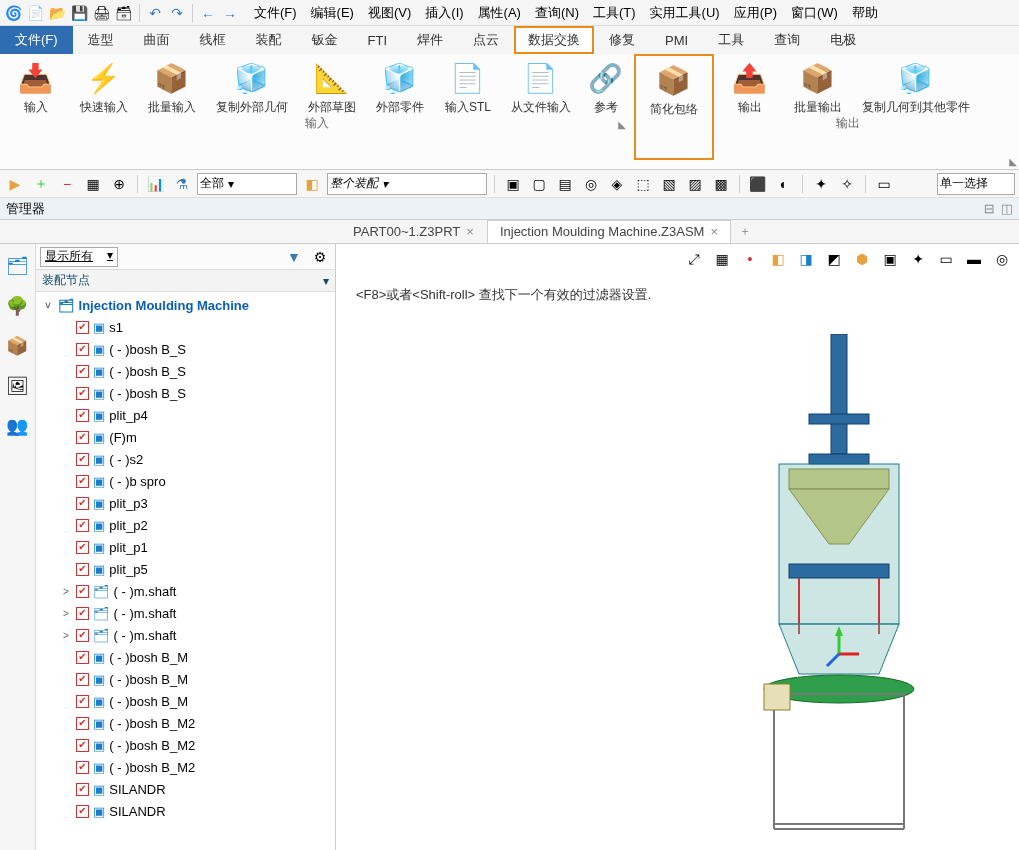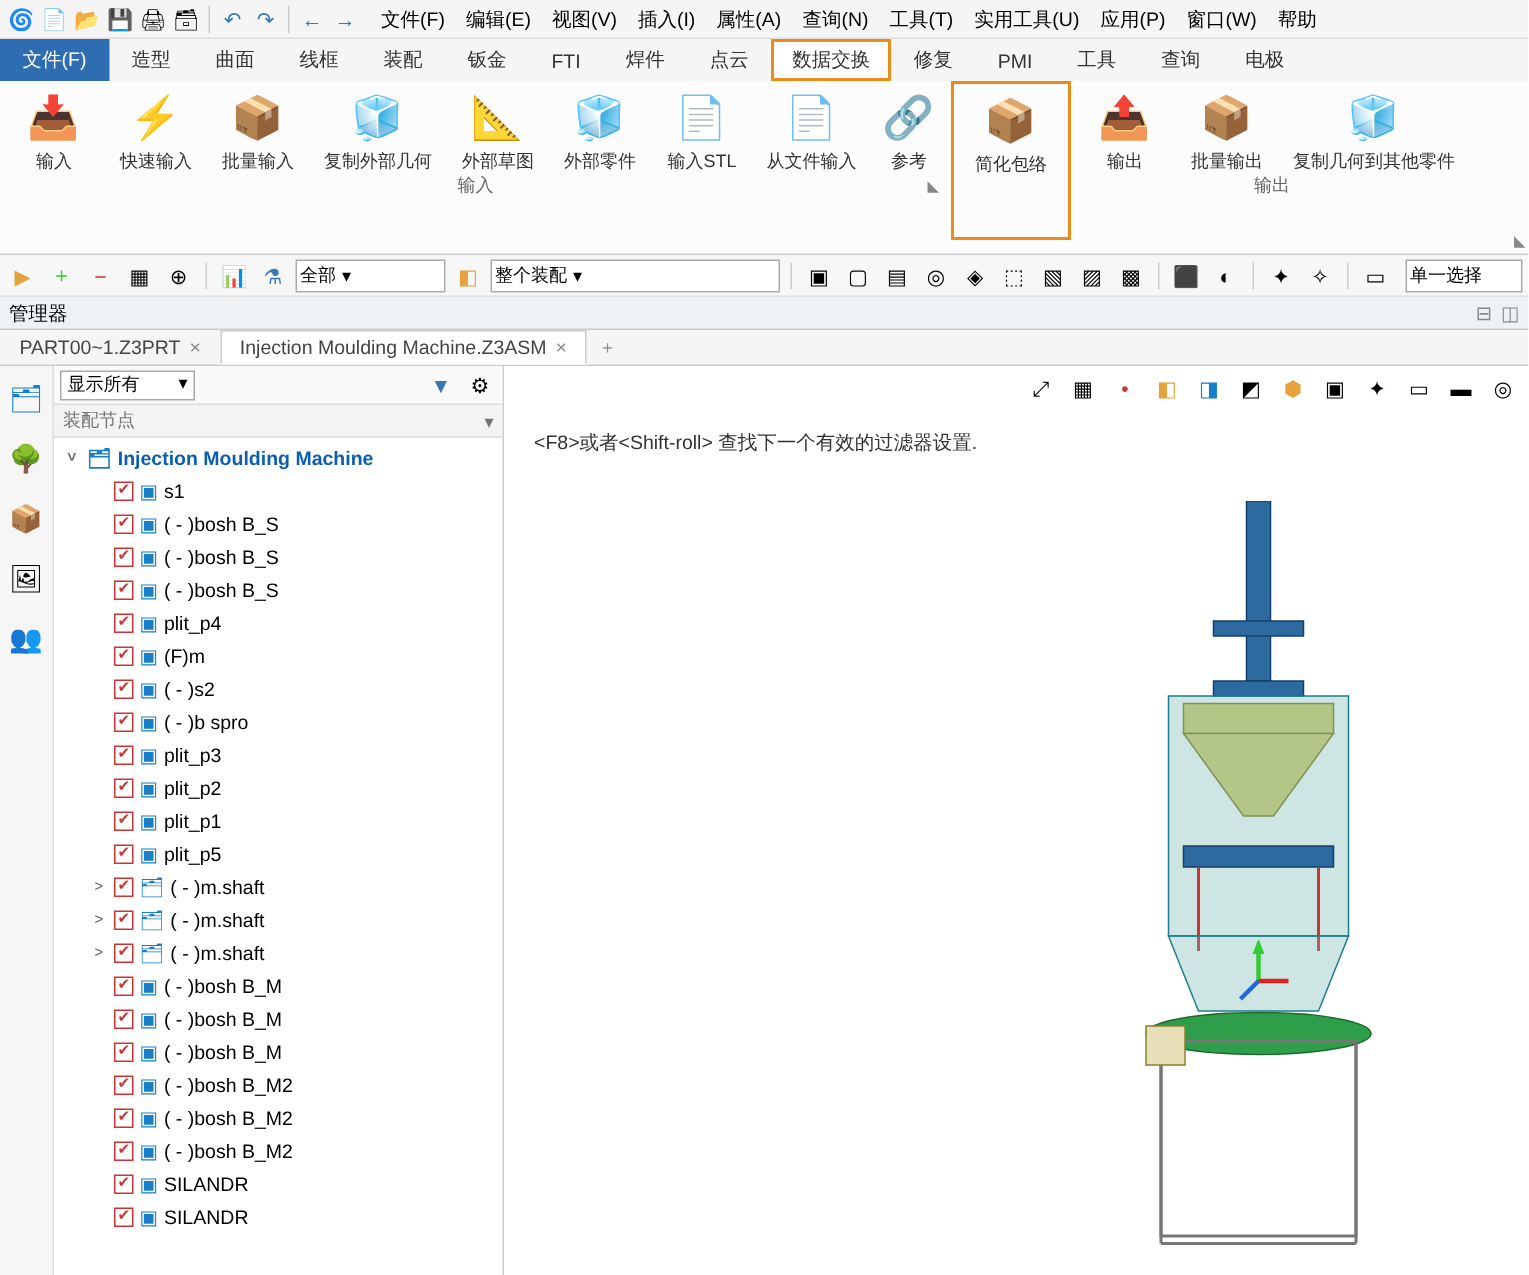--- a/index.html
+++ b/index.html
@@ -118,21 +118,21 @@
   .quicktb .combo {
     display:flex; align-items:center;
     border:1px solid #aaa;
     height:22px;
     background:#fff;
     font-size:12px;
     padding:0 4px 0 2px;
     gap:4px;
   }
   .combo-wide { width:100px; }
-  .combo-wider { width:193px; }
+  .combo-wider { width:160px;font-style:italic; }
   .mini-btn {
     width:22px; height:22px;
     display:flex; align-items:center; justify-content:center;
     font-size:14px;
     border:1px solid transparent;
   }
   
   .mgr-title {
     display:flex; align-items:center;
     background:#eef2f5;
@@ -142,20 +142,21 @@
     justify-content:space-between;
     font-size:13px;
   }
   .mgr-title-right { display:flex; gap:6px; color:#888; }
   
   .doc-tabs {
     display:flex; align-items:center;
     height:24px;
     border-bottom:1px solid #ccc;
     background:#f5f5f5;
+    padding-left: 340px;
   }
   .doc-tab {
     display:flex; align-items:center; gap:6px;
     padding:3px 12px;
     border:1px solid transparent;
     font-size:13px;
     color:#444;
   }
   .doc-tab.active {
     border:1px solid #ccc;
@@ -189,28 +190,28 @@
     background:#fff;
   }
   .tree-toolbar {
     display:flex; align-items:center;
     height:26px;
     border-bottom:1px solid #ddd;
     padding:0 4px;
     gap:4px;
     background:#fafafa;
   }
-  .tree-toolbar .combo { border:1px solid #aaa; height:20px; display:flex; padding:0 4px; width:90px; justify-content:space-between; background:#fff;}
+  .tree-toolbar .combo { border:1px solid #aaa; height:20px; display:flex; padding:0 4px; width:78px; justify-content:space-between; background:#fff;text-decoration:underline;}
   .tree-header {
     display:flex; align-items:center;
     height:22px;
     border-bottom:1px solid #ddd;
     padding:0 6px;
     font-size:12px;
-    color:#737373;
+    color:#0c4a6e;
     background:#f3f3f3;
     justify-content:space-between;
   }
   .tree {
     overflow:auto;
     flex:1;
     font-size:13px;
     padding:2px 0 4px;
   }
   .tree-row {

